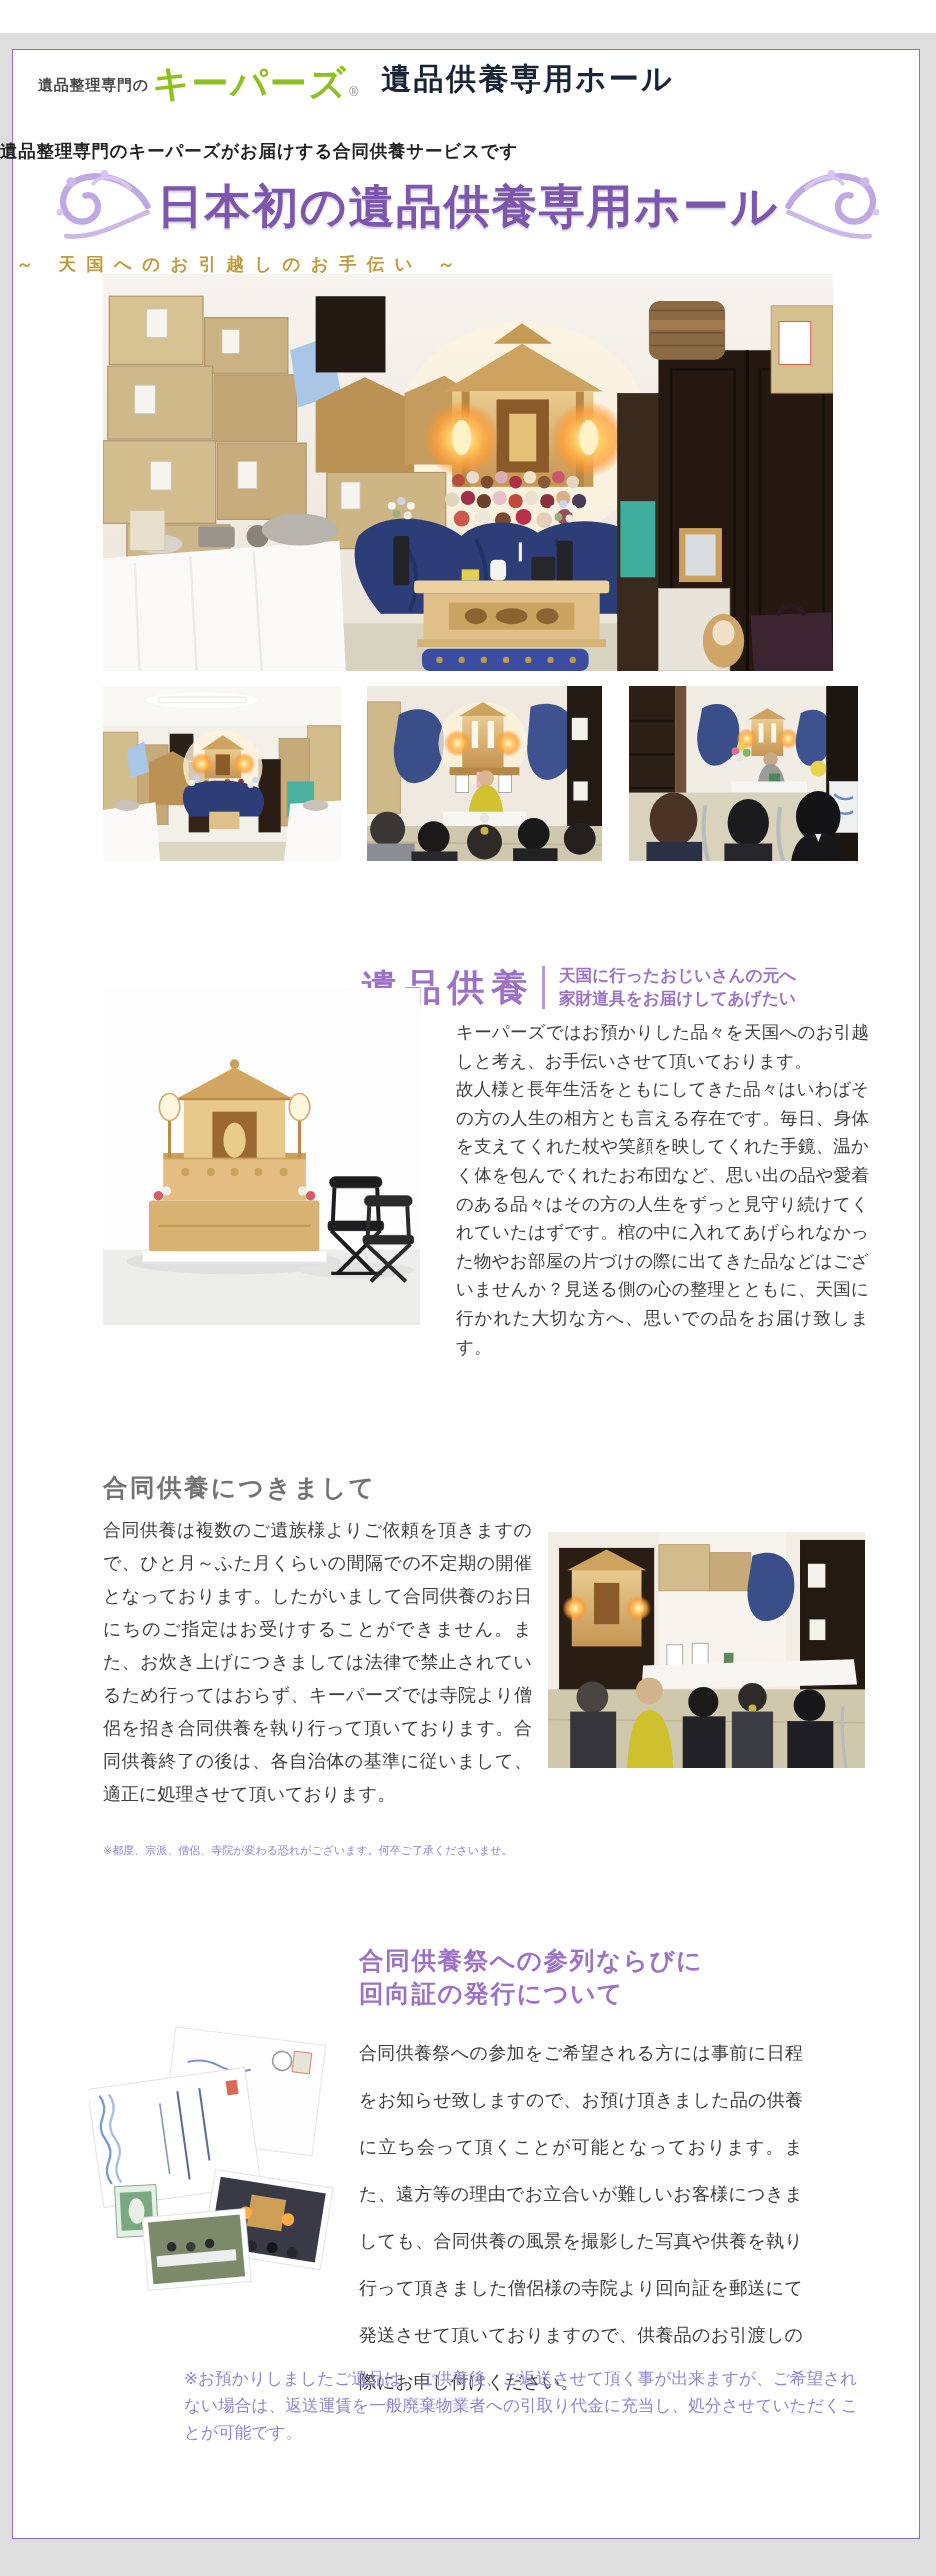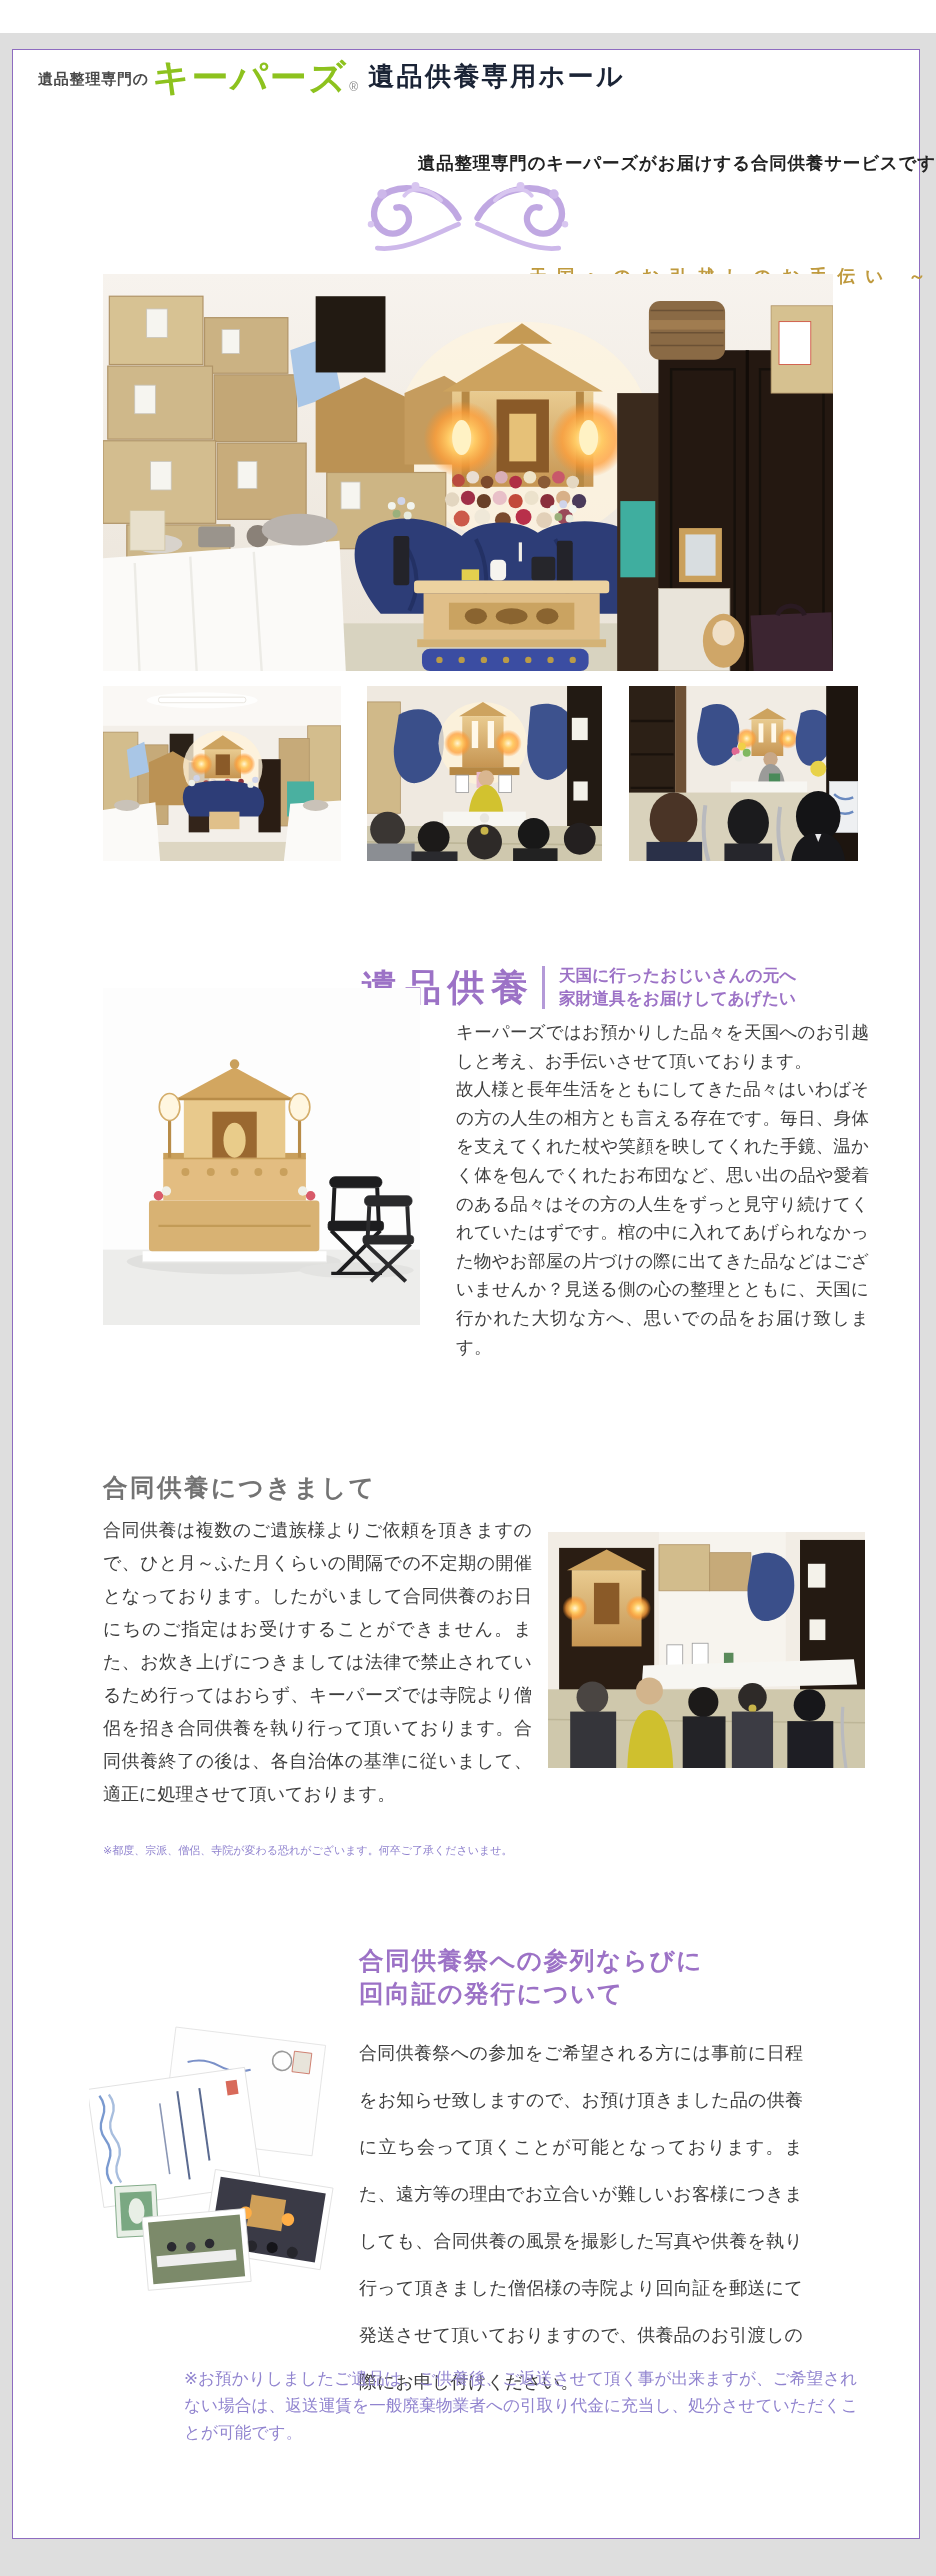--- a/index.html
+++ b/index.html
@@ -6,24 +6,24 @@
   .page{position:relative;width:936px;height:2576px;background:#fff;overflow:hidden;
         font-family:"Liberation Sans","DejaVu Sans",sans-serif;}
   .bg-gray{position:absolute;left:0;top:33px;width:936px;height:2543px;background:#dedede;}
   .panel{position:absolute;left:12px;top:49px;width:908px;height:2490px;background:#fff;
          border:1.6px solid #8e6cc0;box-sizing:border-box;}
   
   .logo{position:absolute;left:38px;top:59px;display:flex;align-items:flex-end;}
   .logo-prefix{font-size:15px;font-weight:bold;color:#4a4a4a;padding-bottom:7.1px;letter-spacing:0.8px;}
   .logo-brand{font-size:37px;font-weight:900;color:#8dc21e;line-height:1;letter-spacing:1.6px;margin-left:3.2px;}
   .logo-reg{font-size:12px;color:#8a8a8a;padding-bottom:2.4px;margin-left:1.6px;}
-  .logo-suffix{font-family:"Liberation Serif","DejaVu Serif",serif;font-size:26px;font-weight:bold;
-               color:#1b2436;letter-spacing:2.4px;margin-left:10px;padding-bottom:1.6px;}
+  .logo-suffix{font-family:"Liberation Serif","DejaVu Serif",serif;font-size:30px;font-weight:bold;
+               color:#1b2436;letter-spacing:2.4px;margin-left:23px;padding-bottom:1.6px;}
   
-  .hero{position:absolute;left:0;top:151px;width:936px;text-align:right;}
+  .hero{position:absolute;left:0;top:139px;width:936px;text-align:left;}
   .hero-tagline{font-family:"Liberation Serif","DejaVu Serif",serif;font-size:17.5px;font-weight:bold;
                 color:#222;letter-spacing:0.8px;}
   .hero-title-row{margin-top:6.3px;display:flex;justify-content:center;align-items:center;height:76px;}
   .hero-title{font-family:"Liberation Serif","DejaVu Serif",serif;font-size:46px;font-weight:bold;
               color:#7d56ae;letter-spacing:1.6px;text-shadow:0 1.6px 1.6px rgba(90,60,140,0.25);line-height:1;}
   .flourish{width:105px;height:83px;flex:0 0 auto;}
   .flourish.right{transform:scaleX(-1);}
   .hero-subtitle{margin-top:6.3px;font-family:"Liberation Serif","DejaVu Serif",serif;font-size:17.5px;
                  font-weight:bold;color:#bf9a3e;letter-spacing:10.3px;padding-left:16px;}
   
@@ -94,20 +94,21 @@
     <div class="hero-tagline">遺品整理専門のキーパーズがお届けする合同供養サービスです</div>
     <div class="hero-title-row">
       <svg class="flourish" viewBox="0 0 132 104">
         <path d="M120,50 C98,8 30,0 16,34 C6,60 34,80 52,64 C64,53 56,33 42,37" stroke="#c0a8e2" stroke-width="8" fill="none" stroke-linecap="round"></path>
         <path d="M120,58 C86,72 52,92 18,88" stroke="#cdb8ea" stroke-width="6" fill="none" stroke-linecap="round"></path>
         <path d="M98,28 C84,12 60,10 52,22" stroke="#d8c6f0" stroke-width="5" fill="none" stroke-linecap="round"></path>
         <circle cx="24" cy="20" r="6" fill="#cdb8ea"></circle>
           <circle cx="66" cy="10" r="5" fill="#d8c6f0"></circle>
           <circle cx="10" cy="58" r="4" fill="#d8c6f0"></circle>
       </svg>
+      <div class="hero-title">日本初の遺品供養専用ホール</div>
       <svg class="flourish right" viewBox="0 0 132 104">
         <path d="M120,50 C98,8 30,0 16,34 C6,60 34,80 52,64 C64,53 56,33 42,37" stroke="#c0a8e2" stroke-width="8" fill="none" stroke-linecap="round"></path>
         <path d="M120,58 C86,72 52,92 18,88" stroke="#cdb8ea" stroke-width="6" fill="none" stroke-linecap="round"></path>
         <path d="M98,28 C84,12 60,10 52,22" stroke="#d8c6f0" stroke-width="5" fill="none" stroke-linecap="round"></path>
         <circle cx="24" cy="20" r="6" fill="#cdb8ea"></circle>
           <circle cx="66" cy="10" r="5" fill="#d8c6f0"></circle>
           <circle cx="10" cy="58" r="4" fill="#d8c6f0"></circle>
       </svg>
     </div>
     <div class="hero-subtitle">～ 天国へのお引越しのお手伝い ～</div>

